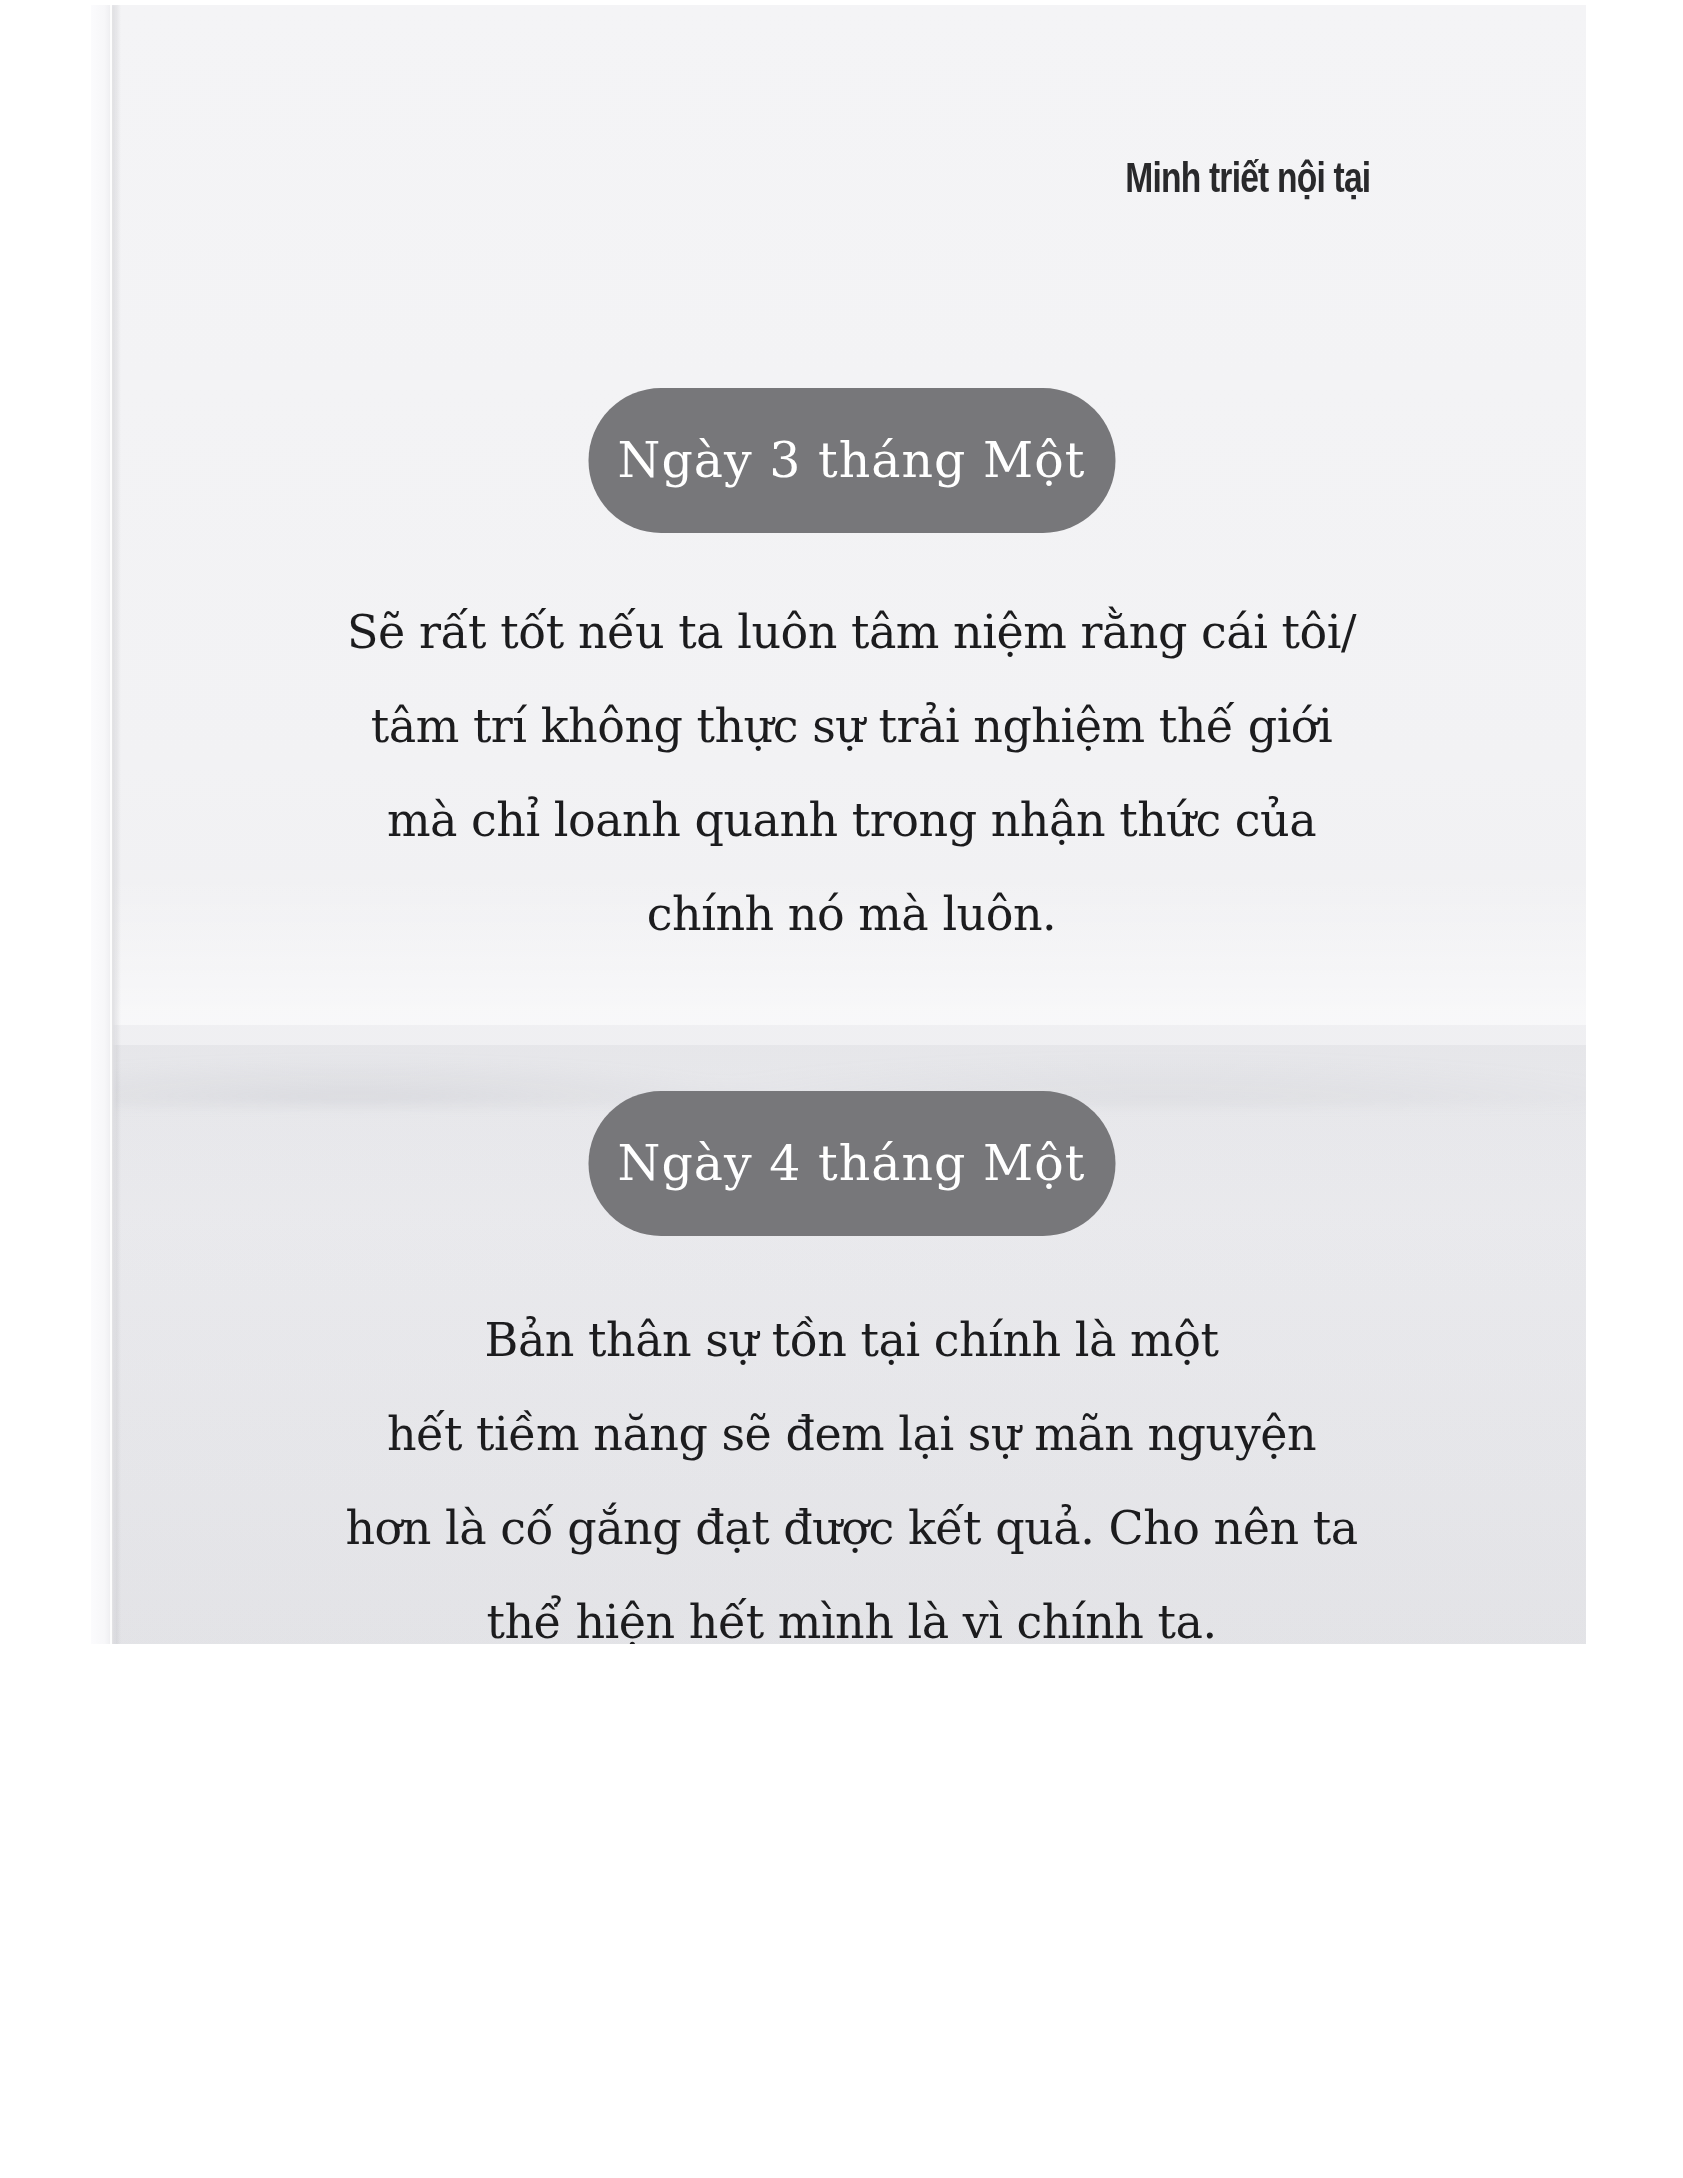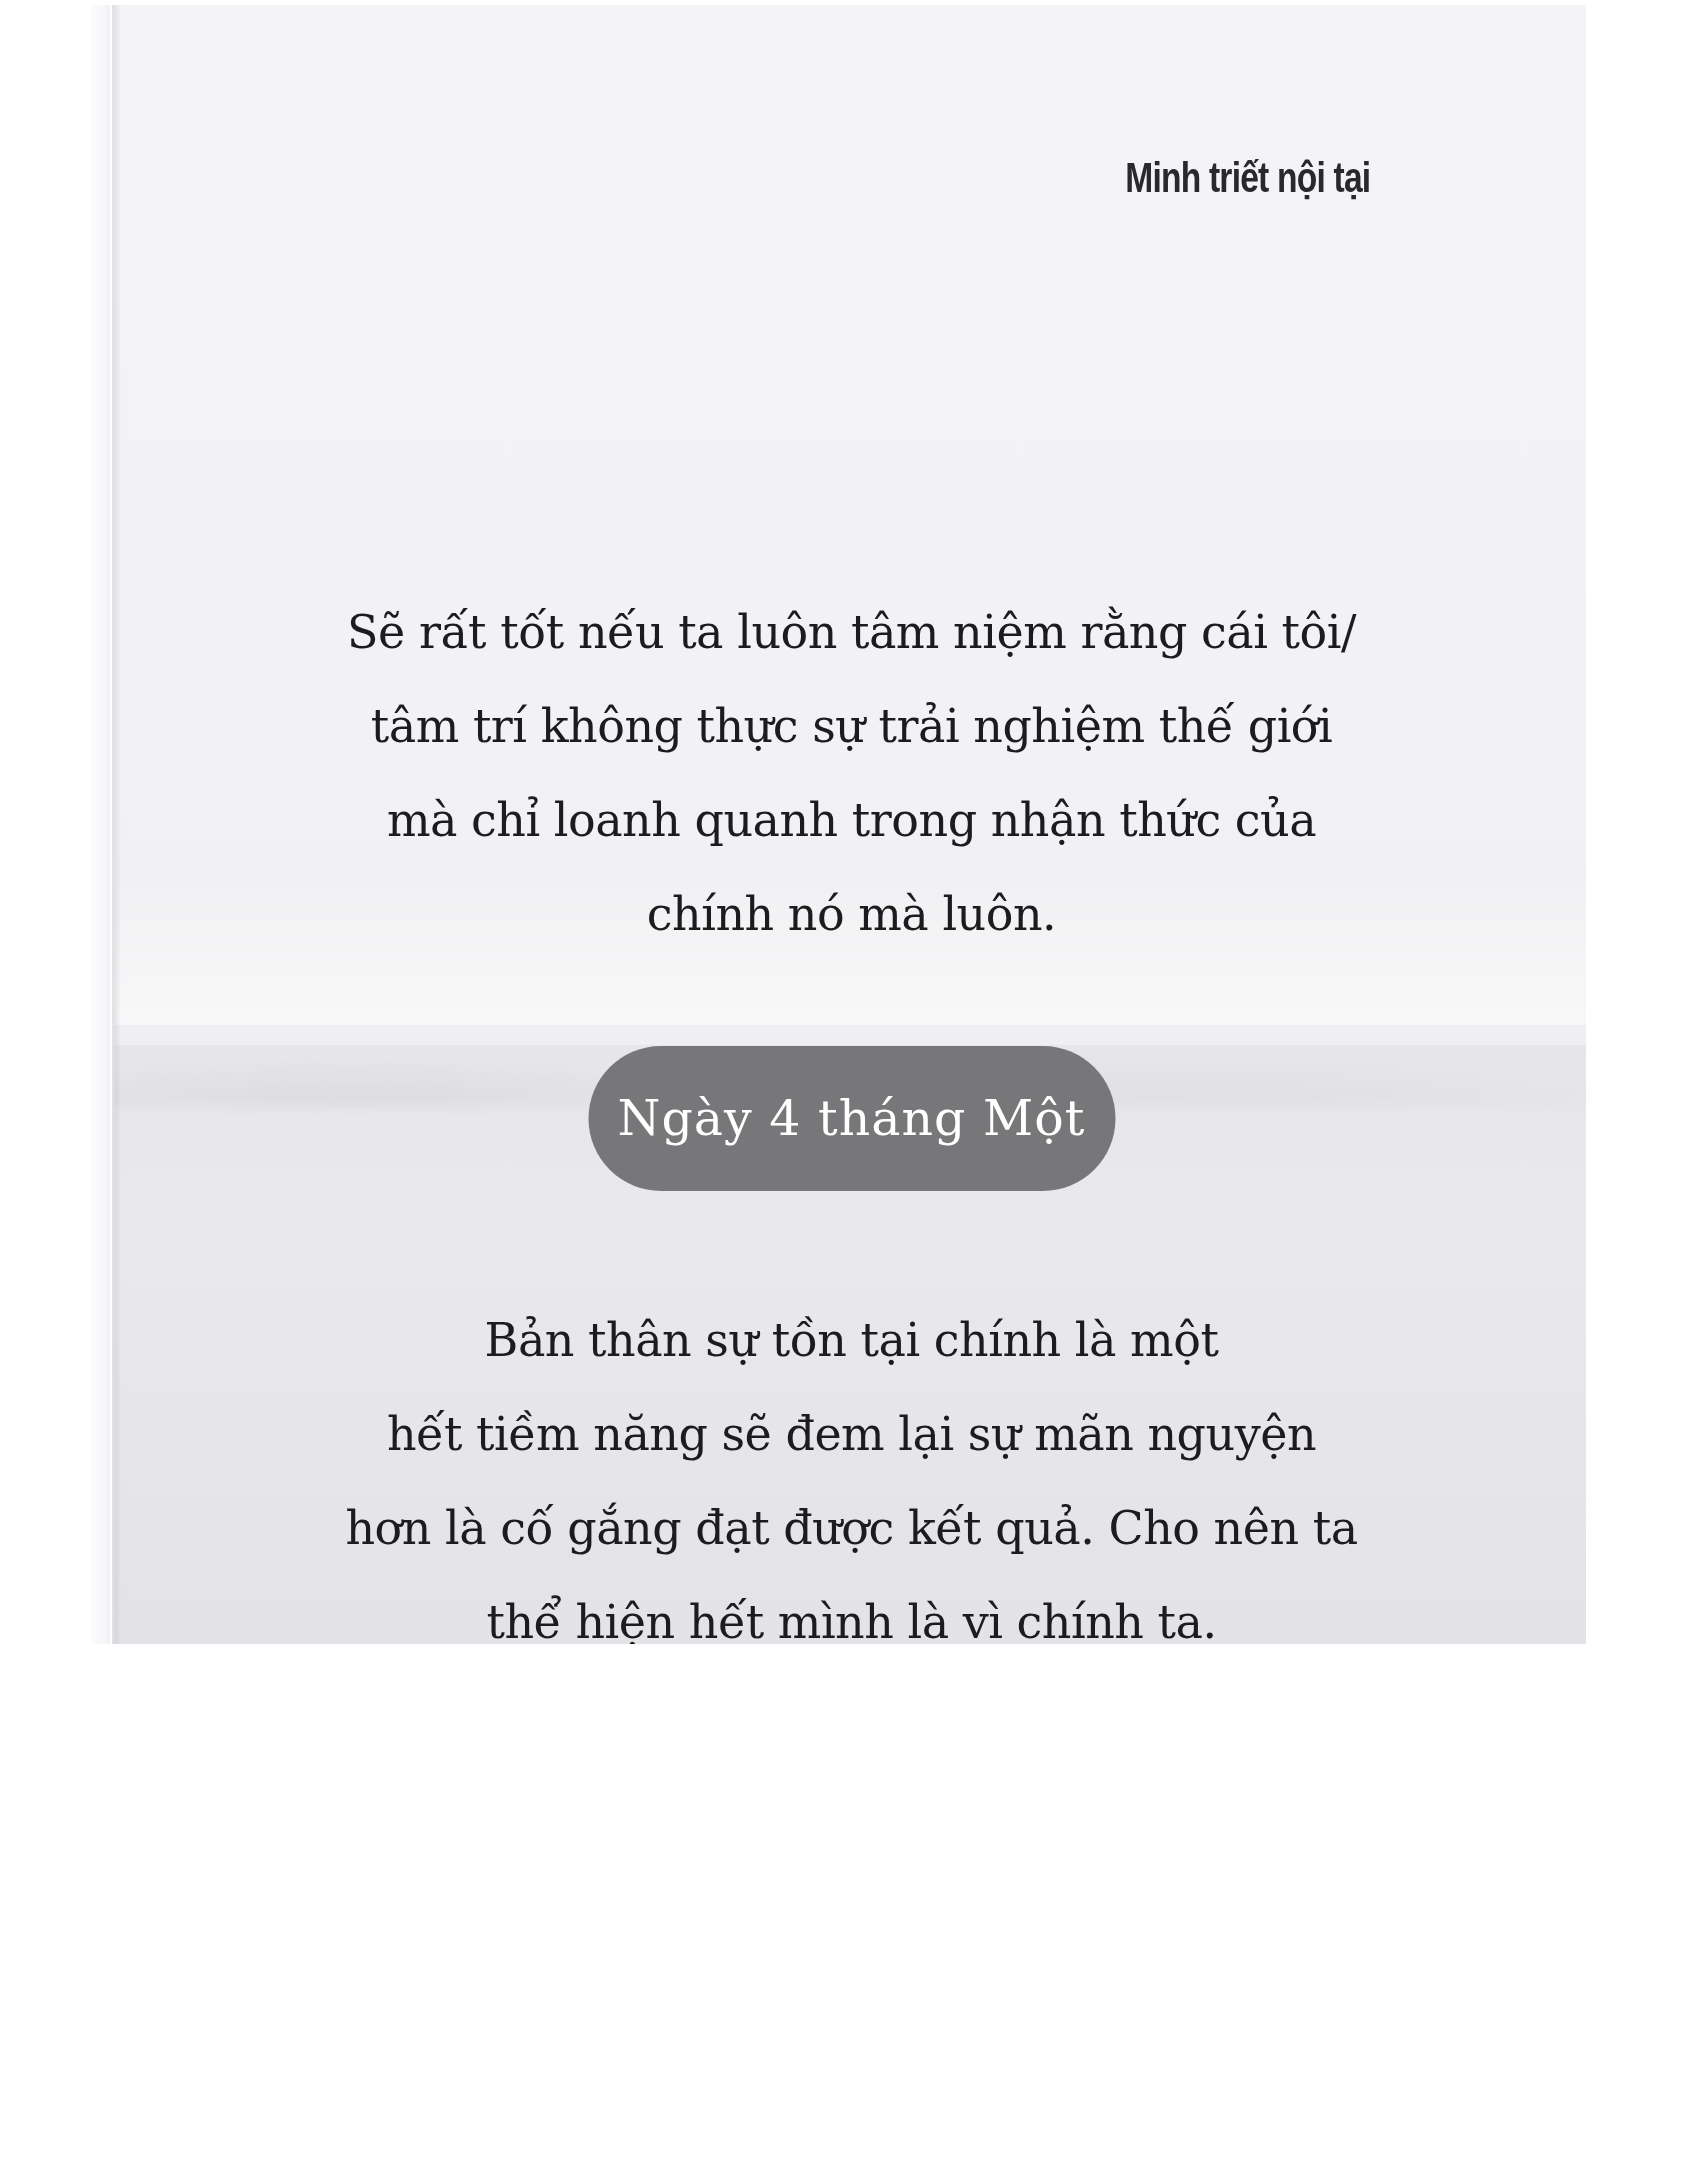--- a/index.html
+++ b/index.html
@@ -112,21 +112,21 @@
     display: flex;
     align-items: center;
     justify-content: center;
     color: #ffffff;
     font-family: "DejaVu Serif", serif;
     font-size: 49px;
     letter-spacing: 1px;
     white-space: nowrap;
   }
   .badge-1 { top: 383px; }
-  .badge-2 { top: 1041px; }
+  .badge-2 { top: 1086px; }
 
   
   .para {
     position: absolute;
     left: 0;
     right: -26px; 
     text-align: center;
     color: #1c1c1e;
     font-family: "DejaVu Serif", "Liberation Serif", serif;
     font-size: 46px;
@@ -164,20 +164,23 @@
       <div class="ripple r3"></div>
       <div class="ripple r4"></div>
       <div class="ripple r5"></div>
     </div>
 
     <div class="spine"></div>
     <div class="spine-line"></div>
 
     <div class="running-title">Minh triết nội tại</div>
 
+    <div class="badge badge-1">
+      <span>Ngày 3 tháng Một</span>
+    </div>
 
     <div class="para para-1">
       <div class="line">Sẽ rất tốt nếu ta luôn tâm niệm rằng cái tôi/</div>
       <div class="line">tâm trí không thực sự trải nghiệm thế giới</div>
       <div class="line">mà chỉ loanh quanh trong nhận thức của</div>
       <div class="line">chính nó mà luôn.</div>
     </div>
 
     <div class="badge badge-2">
       <span>Ngày 4 tháng Một</span>

